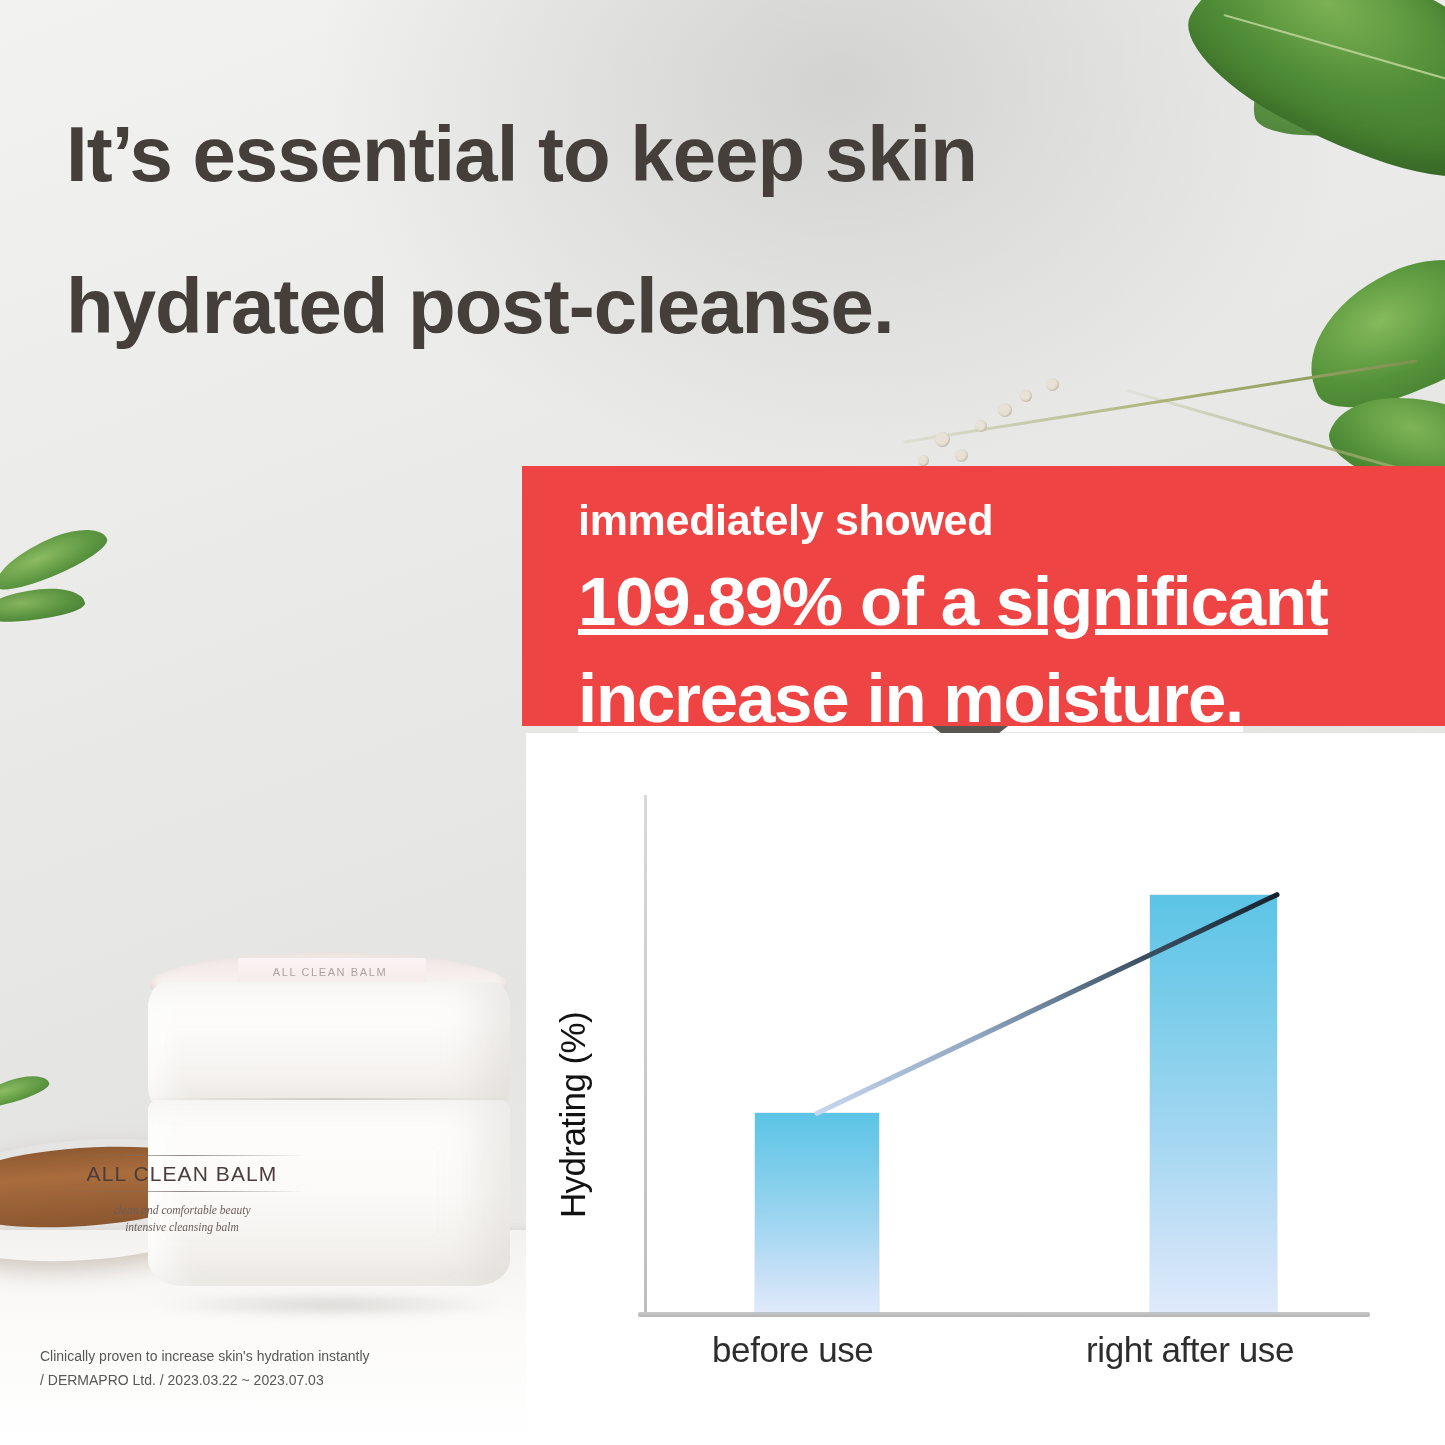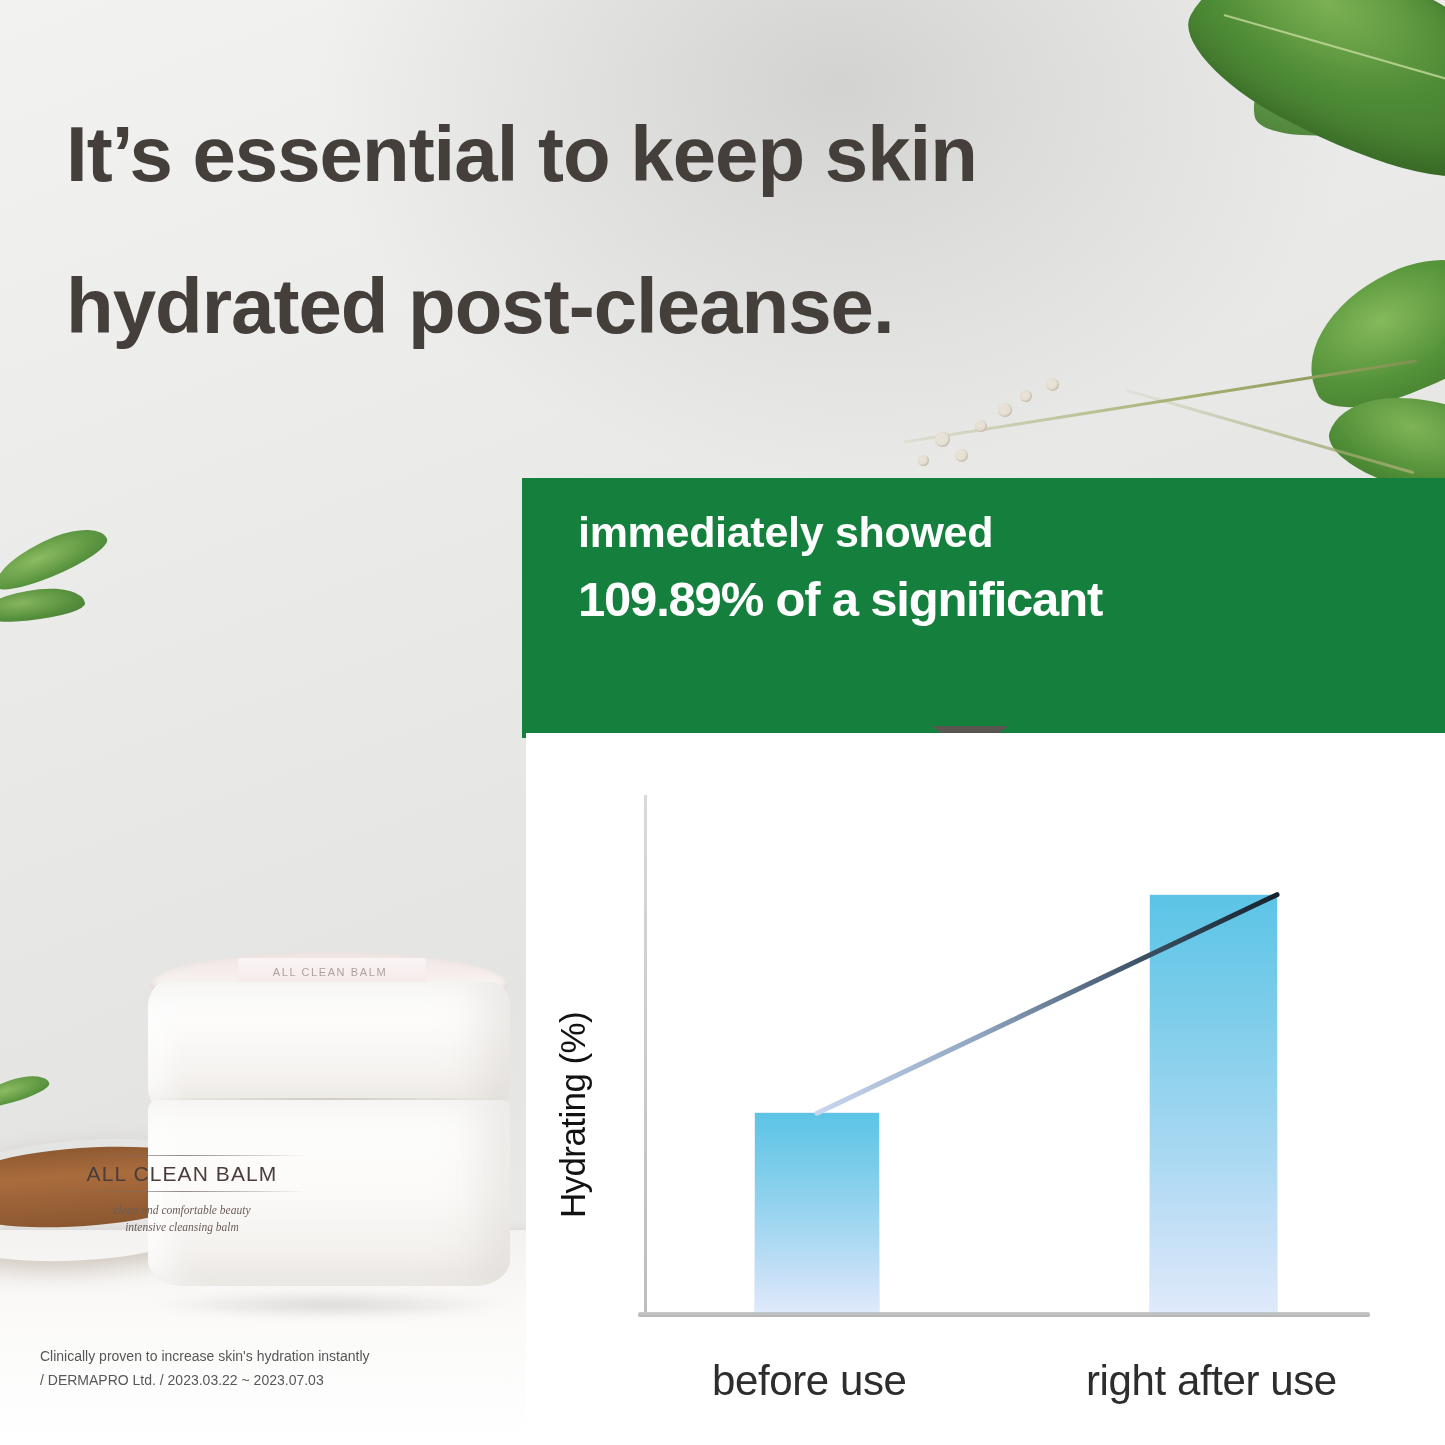--- a/index.html
+++ b/index.html
@@ -91,42 +91,42 @@
     background:radial-gradient(ellipse at 50% 50%,rgba(168,162,156,.40),rgba(168,162,156,0) 70%);filter:blur(4px);}
 
   
   #headline{position:absolute;left:66px;top:78px;width:1160px;
     font-size:78px;font-weight:bold;line-height:1.95;color:#453f3c;
     letter-spacing:-1px;}
   #headline div{white-space:nowrap;}
 
   
   #callout{position:absolute;left:522px;top:466px;width:923px;height:260px;
-    background:#15803d;margin-top:12px;}
+    background:#ef4444;}
   #calloutTail{position:absolute;left:932px;top:726px;width:0;height:0;
     border-left:38px solid transparent;border-right:38px solid transparent;
     border-top:30px solid #595551;}
   #calloutInner{position:absolute;left:56px;top:22px;width:840px;color:#ffffff;}
   #coLine1{font-size:43px;font-weight:bold;letter-spacing:-.3px;line-height:1.5;}
-  #coLine2,#coLine3{font-size:49px;font-weight:bold;letter-spacing:-1.2px;line-height:1.42;white-space:nowrap;}
+  #coLine2,#coLine3{font-size:69px;font-weight:bold;letter-spacing:-1.2px;line-height:1.42;white-space:nowrap;text-decoration:underline;}
 
   
   #chartPanel{position:absolute;left:526px;top:733px;width:919px;height:712px;background:#ffffff;}
   #plot{position:absolute;left:0;top:0;width:919px;height:712px;}
   #yaxis{position:absolute;left:118px;top:62px;width:3px;height:520px;
     background:linear-gradient(180deg,#d9d9d9,#bdbdbd);}
   #xaxis{position:absolute;left:112px;top:579px;width:732px;height:5px;
     background:linear-gradient(180deg,#c9c9c9,#b4b4b4);border-radius:2px;}
   .bar{position:absolute;bottom:133px;
     background:linear-gradient(180deg,#5cc4e6 0%,#7ccdea 28%,#a9d8f2 62%,#cfe3f8 88%,#dfeafb 100%);
     box-shadow:0 0 0 1px rgba(150,190,220,.25);}
   #bar1{left:229px;width:124px;height:142px;}
   #bar2{left:624px;width:127px;height:432px;}
   #trendline{position:absolute;left:0;top:0;width:919px;height:712px;pointer-events:none;}
-  .xtick{position:absolute;top:624px;font-size:42px;color:#2d2d2d;letter-spacing:-.4px;white-space:nowrap;}
+  .xtick{position:absolute;top:597px;font-size:35px;color:#2d2d2d;letter-spacing:-.4px;white-space:nowrap;}
   #xtick1{left:186px;}
   #xtick2{left:560px;}
   #ylabel{position:absolute;left:-103px;top:362px;width:300px;text-align:center;
     font-size:35px;color:#121212;letter-spacing:-.6px;
     transform:rotate(-90deg);white-space:nowrap;}
 
   
   #footnote{position:absolute;left:40px;top:1344px;width:490px;
     font-size:14px;line-height:1.72;color:#575757;}
   #footnote div{white-space:nowrap;}
@@ -181,20 +181,21 @@
 
 <div id="headline">
   <div>It’s essential to keep skin</div>
   <div>hydrated post-cleanse.</div>
 </div>
 
 <div id="callout">
   <div id="calloutInner">
     <div id="coLine1">immediately showed</div>
     <div id="coLine2">109.89% of a significant</div>
+    <div id="coLine3">increase in moisture.</div>
   </div>
 </div>
 <div id="calloutTail"></div>
 
 <div id="chartPanel">
   <div id="plot">
     <div id="yaxis"></div>
     <div id="xaxis"></div>
 
     <div id="bar1" class="bar" style="height: 198.846px;"></div>

